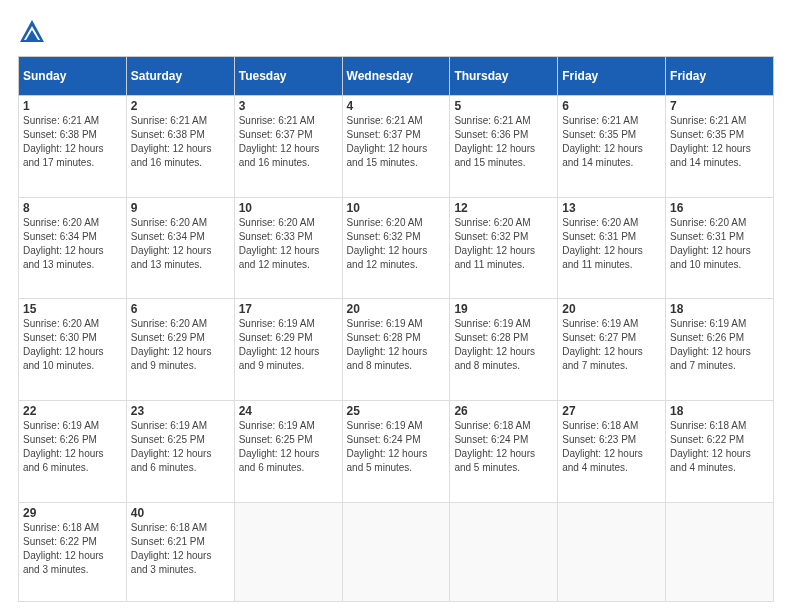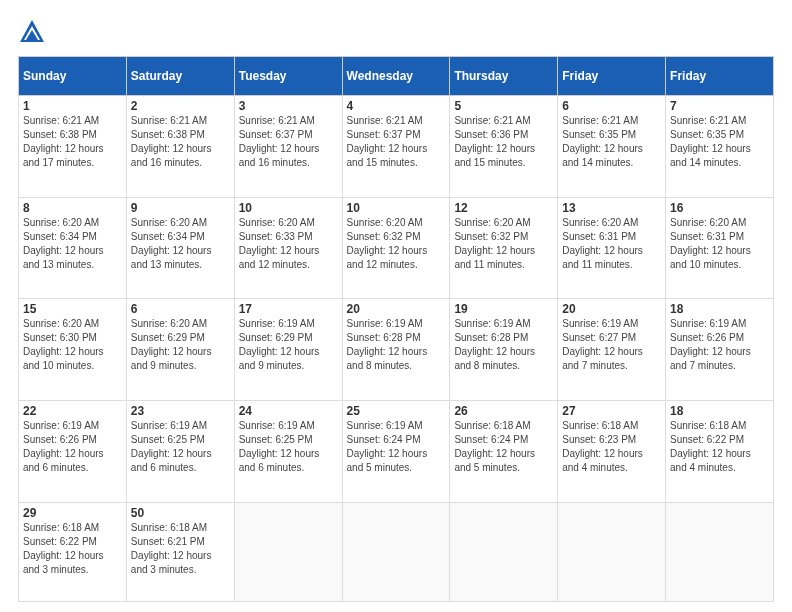--- a/index.html
+++ b/index.html
@@ -400,21 +400,21 @@
           <td>
     <span class="day-num">29</span>
     <div class="day-info">
       Sunrise: 6:18 AM<br>
       Sunset: 6:22 PM<br>
       Daylight: 12 hours<br>
       and 3 minutes.
     </div>
   </td>
           <td>
-    <span class="day-num">50</span>
+    <span class="day-num">40</span>
     <div class="day-info">
       Sunrise: 6:18 AM<br>
       Sunset: 6:21 PM<br>
       Daylight: 12 hours<br>
       and 3 minutes.
     </div>
   </td>
           <td class="empty"></td>
           <td class="empty"></td>
           <td class="empty"></td>

